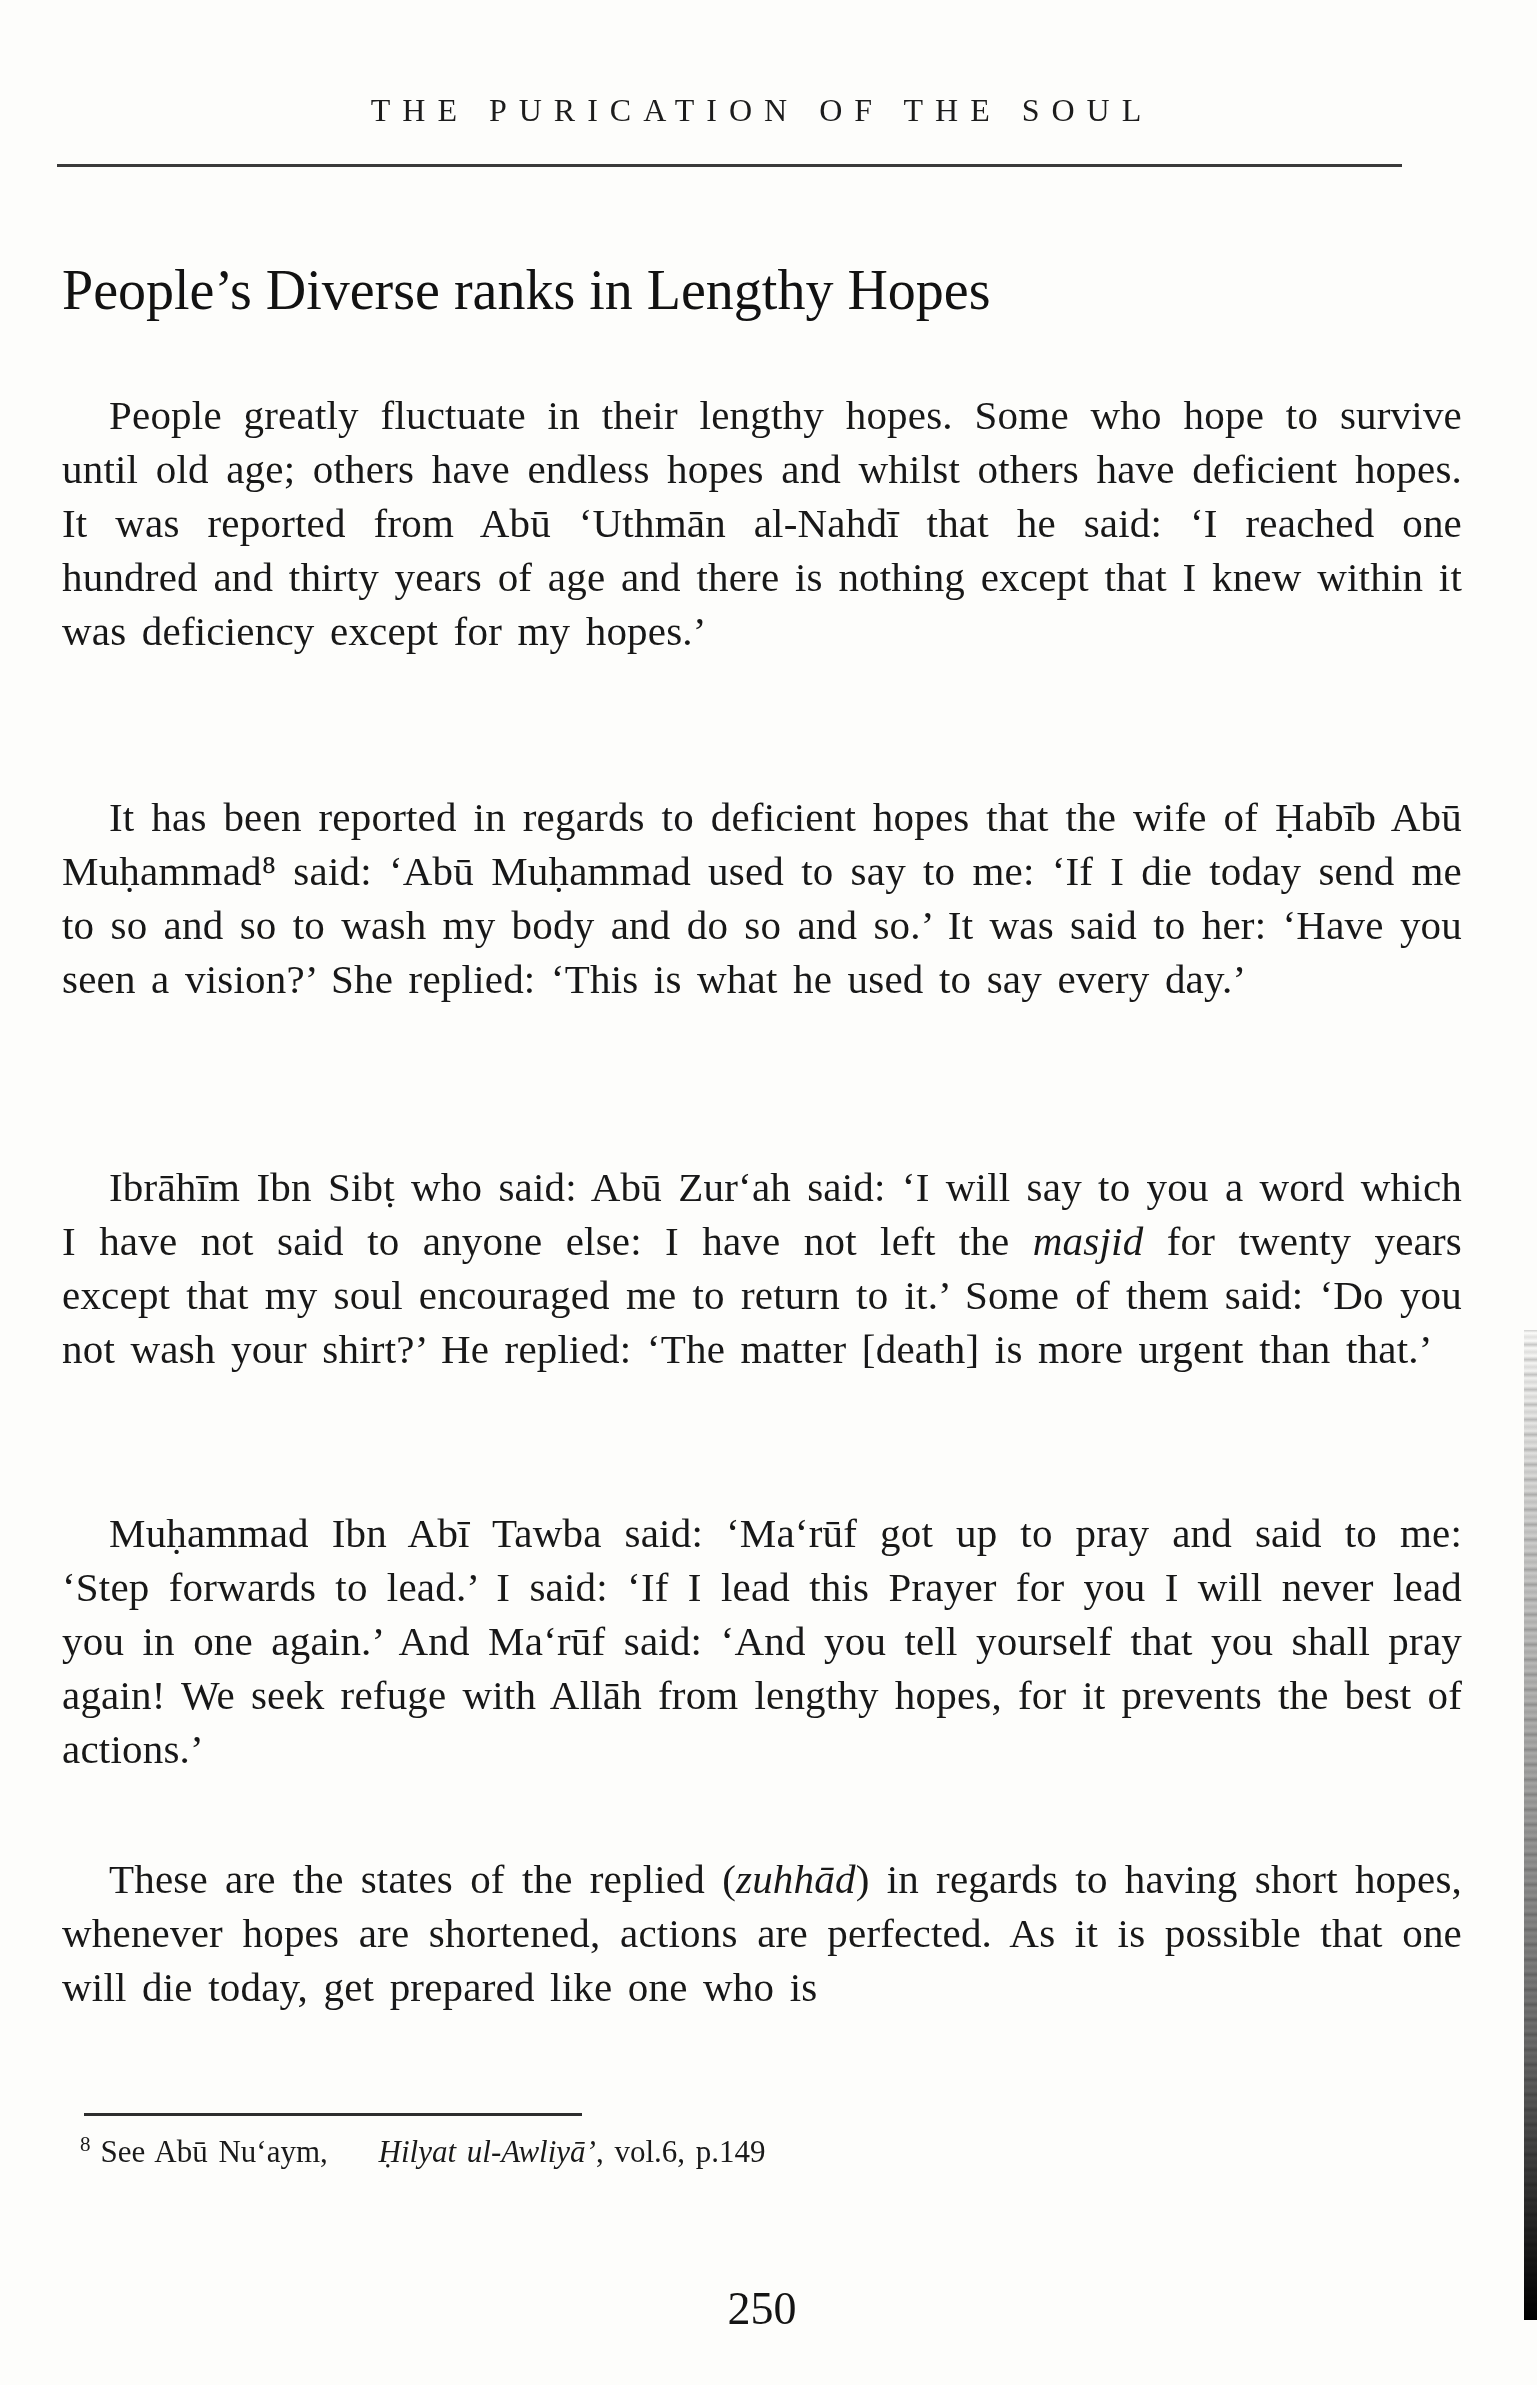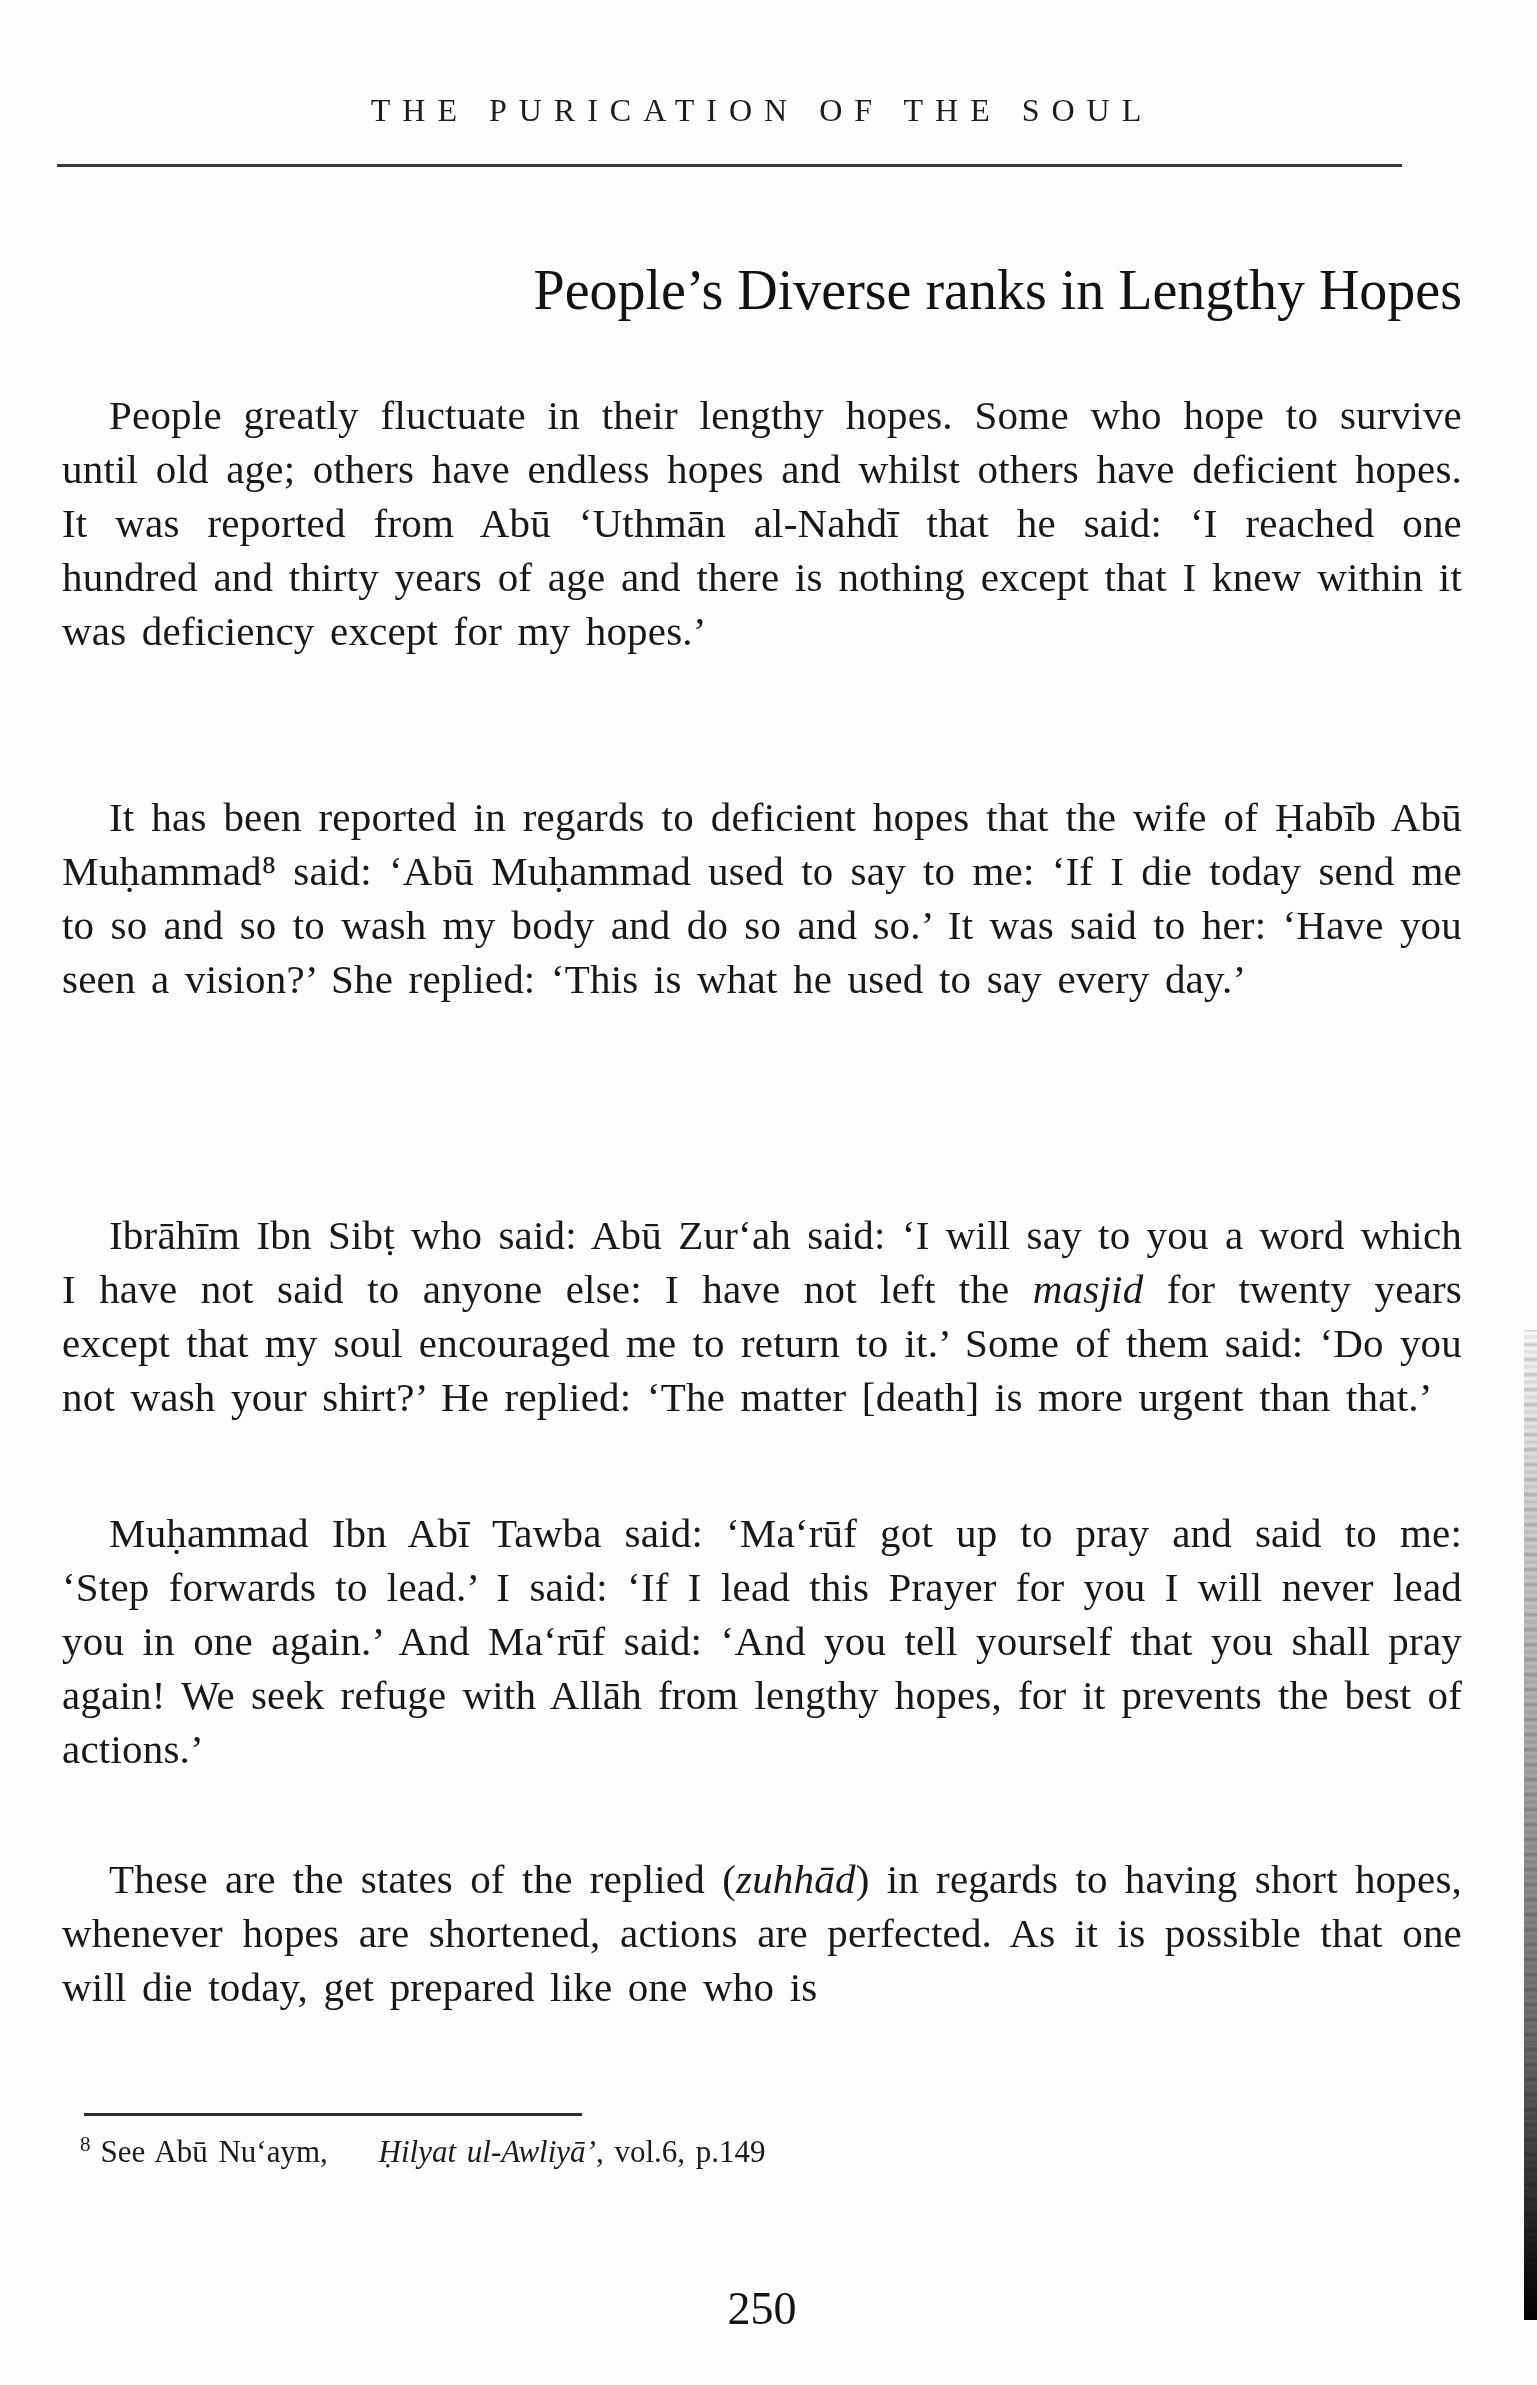--- a/index.html
+++ b/index.html
@@ -26,38 +26,38 @@
     position:absolute;top:164px;left:57px;width:1345px;height:3px;
     background:#3a3a3a;
   }
   
   .section-label{
     position:absolute;top:193px;left:62px;width:1400px;
     text-align:center;font-size:41px;color:#141414;
   }
   .page-title{
     position:absolute;top:258px;left:62px;width:1400px;
-    text-align:right;font-size:56px;color:#121212;
+    text-align:left;font-size:56px;color:#121212;
     font-weight:normal;margin:0;
   }
   
   .para{
     position:absolute;left:62px;width:1400px;
     margin:0;
     font-size:41px;line-height:54px;
     text-align:justify;
     text-indent:47px;
     word-spacing:5px;
     letter-spacing:0.2px;
     color:#181818;
   }
   .para em{font-style:italic;}
   .para:nth-child(1){top:388px;}
   .para:nth-child(2){top:790px;}
-  .para:nth-child(3){top:1160px;margin-top:48px;}
+  .para:nth-child(3){top:1160px;}
   .para:nth-child(4){top:1506px;}
   .para:nth-child(5){top:1852px;}
   
   .footnote-rule{
     position:absolute;top:2113px;left:84px;width:498px;height:3px;
     background:#2e2e2e;
   }
   .footnote{
     position:absolute;top:2132px;left:80px;width:1100px;
     font-size:31px;line-height:40px;color:#1a1a1a;

